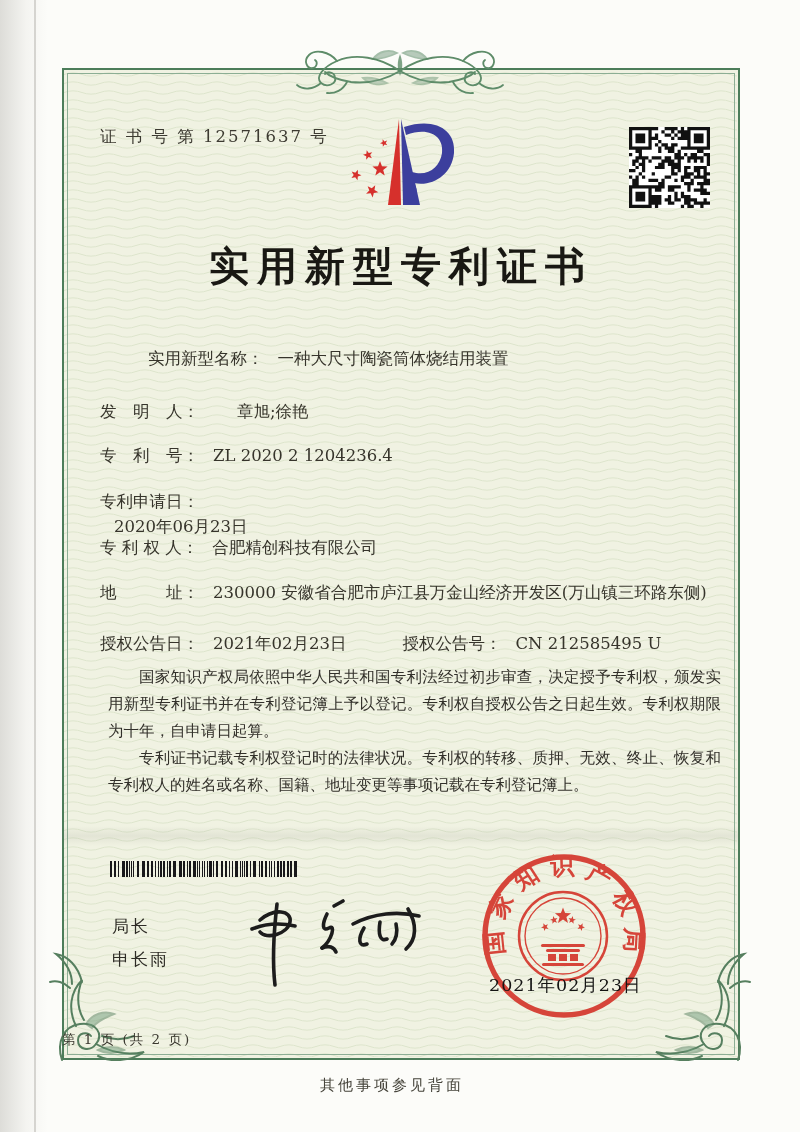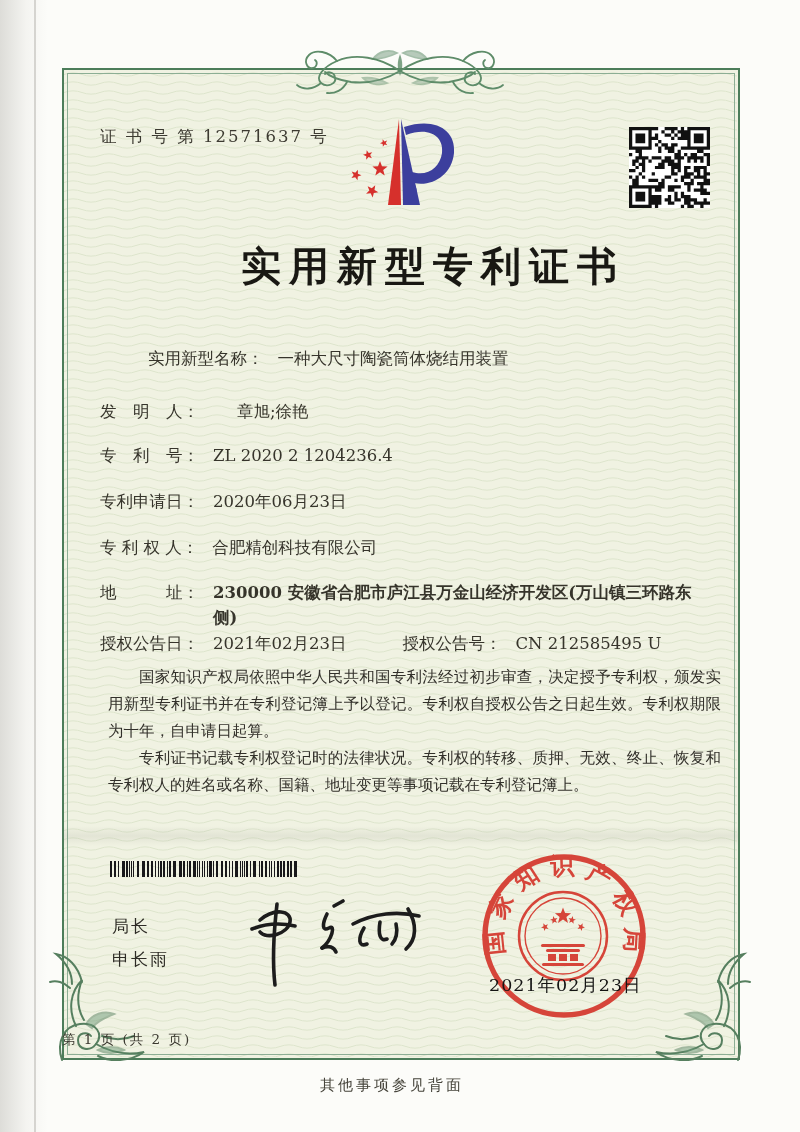--- a/index.html
+++ b/index.html
@@ -39,28 +39,28 @@
   .wave-bg{ position:absolute; left:0; top:0; width:100%; height:100%; }
   .ornament{ position:absolute; z-index:5; }
   .content{ position:absolute; left:0; top:0; width:800px; height:1132px; z-index:10; }
 
   .cert-no{ position:absolute; left:100px; top:126px; font-size:16.5px; letter-spacing:2px; color:#3c3a31; }
   .logo{ position:absolute; left:338px; top:113px; }
   .qr{ position:absolute; left:629px; top:127px; width:81px; height:81px; background:#fff; }
   .doc-title{
     position:absolute; left:62px; top:239px; width:678px;
     text-align:center; font-size:40px; font-weight:700;
-    letter-spacing:8px; color:#191813;margin-left:32px;
+    letter-spacing:8px; color:#191813;
   }
   .fields{ position:absolute; left:100px; top:0; width:614px; font-size:16.5px; color:#36342b; }
   .frow{ position:absolute; display:flex; align-items:flex-start; width:614px; line-height:25px; }
   .frow .lbl{ flex:0 0 auto; white-space:pre; }
   .frow .val{ margin-left:14px; }
-  .frow.addr .val{ flex:1;font-weight:bold; }
-  .r1{ top:346px;margin-left:48px; } .r2{ top:399px;gap:24px; } .r3{ top:443px; } .r4{ top:489px; }
+  .frow.addr .val{ flex:1; }
+  .r1{ top:346px;margin-left:48px; } .r2{ top:399px;gap:24px; } .r3{ top:443px; } .r4{ top:489px;flex-direction:column; }
   .r5{ top:535px; } .r6{ top:580px; } .r7{ top:631px; }
   .pair2{ margin-left:56px; display:flex; }
   .paras{
     position:absolute; left:108px; top:664px; width:613px;
     font-size:15.5px; line-height:27px; color:#32302a; text-align:justify;
   }
   .paras p{ text-indent:2em; }
   .barcode{ position:absolute; left:110px; top:861px; width:196px; height:16px; display:flex; }
   .barcode i{ display:block; height:100%; }
   .sign-title{ position:absolute; left:112px; top:915px; font-size:17px; color:#2e2c26; letter-spacing:2px; }

